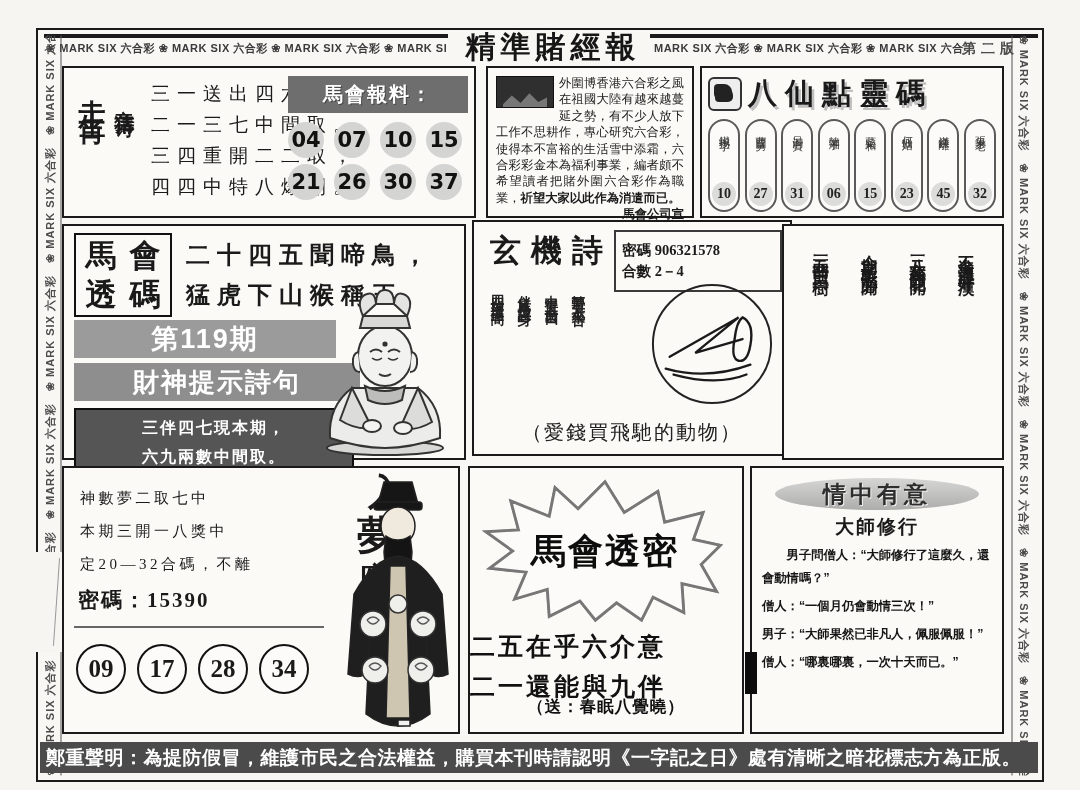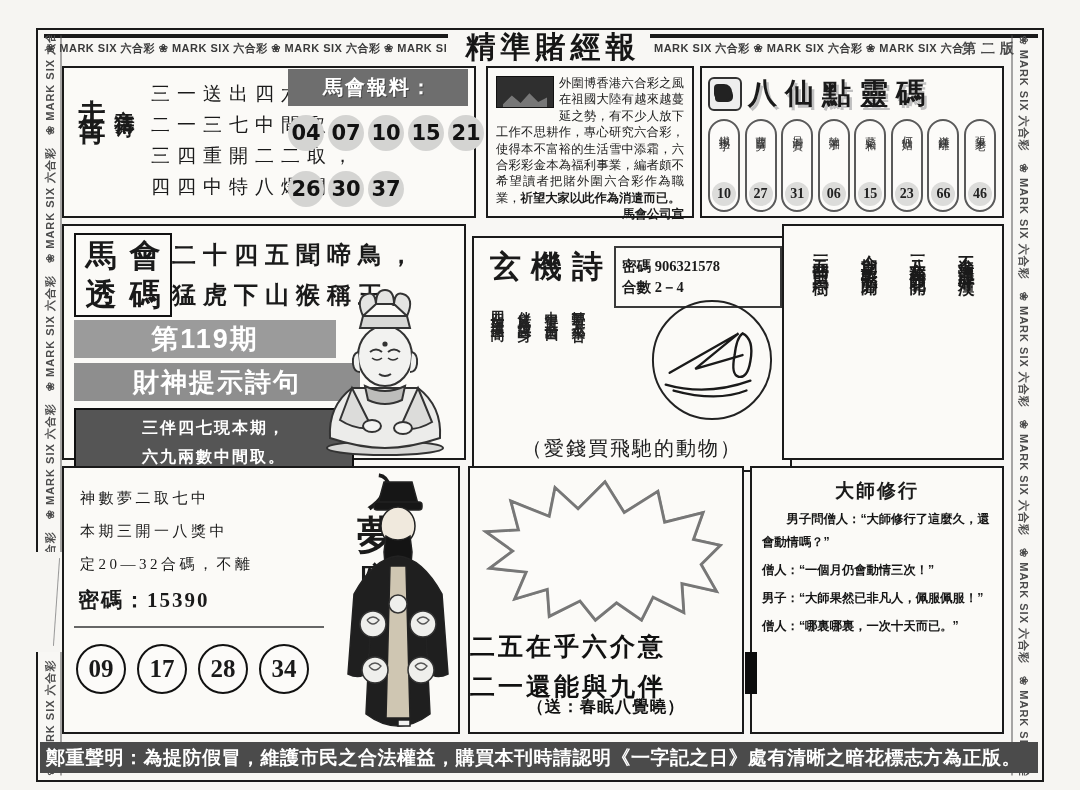--- a/index.html
+++ b/index.html
@@ -31,24 +31,24 @@
   
   .box{position:absolute;border:2.5px solid #1a1a1a;background:#fbfaf7;box-sizing:border-box;}
 
   
   .boxA{left:62px;top:66px;width:414px;height:152px;display:flex;}
   .zlabels{display:flex;padding:10px 4px 10px 10px;}
   .vert{writing-mode:vertical-rl;}
   .zmain{font-size:27px;font-weight:bold;letter-spacing:6px;}
   .zsub{font-size:20px;font-weight:bold;margin-left:2px;padding-top:16px;letter-spacing:4px;}
   .zpoem{padding:10px 0 0 8px;font-size:19px;letter-spacing:7px;line-height:31px;white-space:nowrap;}
-  .tipwrap{position:absolute;right:6px;top:1px;width:180px;}
+  .tipwrap{position:absolute;right:6px;top:8px;width:180px;}
   .tiphead{background:#6e6e6e;color:#fff;font-family:"Liberation Sans",sans-serif;font-weight:bold;
            font-size:20px;letter-spacing:2px;text-align:center;padding:5px 0;text-shadow:1px 1px 0 #444;}
-  .tipnums{display:grid;grid-template-columns:repeat(5,1fr);gap:20px 4px;margin-top:9px;}
+  .tipnums{display:grid;grid-template-columns:repeat(4,1fr);gap:6px 4px;margin-top:9px;}
   .ballnum{width:36px;height:36px;border-radius:50%;background:#d4d4d2;display:flex;align-items:center;justify-content:center;
            font-family:"DejaVu Sans",sans-serif;font-weight:bold;font-size:21px;color:#111;}
 
   
   .boxB{left:486px;top:66px;width:208px;height:152px;padding:7px 8px;font-size:12.3px;line-height:16.4px;text-align:justify;}
   .ed-img{float:left;width:56px;height:30px;background:#2f2f2f;border:1px solid #111;margin:1px 5px 2px 0;position:relative;overflow:hidden;}
   .ed-img:after{content:"";position:absolute;left:6px;top:14px;width:44px;height:22px;background:#777;
                 clip-path:polygon(0 60%,20% 20%,40% 55%,60% 10%,80% 50%,100% 30%,100% 100%,0 100%);}
   .ed-sig{float:right;font-weight:bold;}
   .ed-em{font-weight:bold;}
@@ -65,30 +65,30 @@
         justify-content:space-between;padding:6px 0 4px;box-sizing:border-box;background:#fcfbf9;}
   .pill .pname{font-size:11px;letter-spacing:2px;color:#333;}
   .pill .pnum{width:24px;height:24px;border-radius:50%;background:#dcdcda;display:flex;align-items:center;justify-content:center;
               font-size:14px;font-weight:bold;color:#222;}
 
   
   .boxD{left:62px;top:224px;width:404px;height:236px;padding:8px 10px;}
   .d-top{display:flex;align-items:center;height:82px;}
   .touma-sq{border:2.5px solid #111;width:88px;height:78px;display:grid;grid-template-columns:1fr 1fr;place-items:center;
             font-size:31px;font-weight:bold;line-height:36px;padding:1px 3px;box-sizing:content-box;}
-  .d-poem{font-size:24px;font-weight:bold;letter-spacing:7px;line-height:40px;white-space:nowrap;}
+  .d-poem{margin-left:14px;font-size:24px;font-weight:bold;letter-spacing:7px;line-height:40px;white-space:nowrap;}
   .band{color:#fff;font-family:"Liberation Sans",sans-serif;font-weight:bold;text-align:center;}
   .band1{width:262px;height:38px;line-height:38px;background:#9b9b9b;font-size:27px;letter-spacing:2px;margin-top:4px;}
   .band2{width:286px;height:38px;line-height:38px;background:#8e8e8e;font-size:26px;letter-spacing:2px;margin-top:5px;}
   .darkpoem{width:276px;background:#555;border:2.5px solid #0f0f0f;color:#fff;font-family:"Liberation Sans",sans-serif;
             font-weight:bold;font-size:16px;letter-spacing:2px;line-height:29px;text-align:center;margin-top:7px;padding:3px 0;}
   .buddha{position:absolute;right:4px;bottom:2px;}
 
   
-  .boxE{left:472px;top:236px;width:320px;height:236px;}
+  .boxE{left:472px;top:220px;width:320px;height:236px;}
   .xj-title{position:absolute;left:16px;top:8px;font-size:31px;font-weight:bold;letter-spacing:10px;}
   .xj-pass{position:absolute;right:8px;top:8px;width:152px;border:2px solid #3a3a3a;padding:8px 6px;
            font-size:14.5px;font-weight:bold;line-height:21px;white-space:nowrap;}
   .xj-cols{position:absolute;left:14px;top:62px;height:132px;display:flex;flex-direction:row-reverse;gap:9px;
            font-size:13.5px;letter-spacing:3px;font-weight:bold;color:#222;}
   .xj-circle{position:absolute;right:14px;top:58px;}
   .xj-hint{position:absolute;left:0;bottom:8px;width:100%;text-align:center;font-size:20px;letter-spacing:2px;color:#222;}
 
   
   .boxF{left:782px;top:224px;width:222px;height:236px;}
@@ -214,25 +214,25 @@
       <div class="pill">
           <span class="vert pname">藍采和</span>
           <span class="pnum">15</span>
         </div>
       <div class="pill">
           <span class="vert pname">何仙姑</span>
           <span class="pnum">23</span>
         </div>
       <div class="pill">
           <span class="vert pname">漢鍾離</span>
-          <span class="pnum">66</span>
+          <span class="pnum">45</span>
         </div>
       <div class="pill">
           <span class="vert pname">張果老</span>
-          <span class="pnum">46</span>
+          <span class="pnum">32</span>
         </div>
     </div>
   </div>
 
   <div class="box boxD">
     <div class="d-top">
       <div class="touma-sq">
         <span>馬</span>
           <span>會</span>
         <span>透</span>
@@ -354,29 +354,33 @@
       </svg>
     </div>
   </div>
 
   <div class="box boxH">
     <div class="burst">
       <svg width="254" height="150" viewBox="0 0 260 156">
         <polygon points="136,12 156,44 191,22 198,54 238,44 228,72 256,78 236,98 252,126 216,118 218,148 186,132 174,156 148,138 126,156 110,136 78,152 76,124 42,134 54,106 16,102 40,84 12,64 46,62 38,32 78,48 84,18 108,40" fill="none" stroke="#9a9a9a" stroke-width="2.5" transform="translate(-6,-6)"></polygon>
         <polygon points="130,6 150,38 185,16 192,48 232,38 222,66 250,72 230,92 246,120 210,112 212,142 180,126 168,150 142,132 120,150 104,130 72,146 70,118 36,128 48,100 10,96 34,78 6,58 40,56 32,26 72,42 78,12 102,34" fill="#fcfbf9" stroke="#777" stroke-width="3"></polygon>
       </svg>
+      <div class="burst-label">馬會透密</div>
     </div>
     <div class="h-lines">
       <div>二五在乎六介意</div>
       <div>二一還能與九伴</div>
     </div>
     <div class="h-gift">（送：春眠八覺曉）</div>
   </div>
 
   <div class="box boxI">
+    <div class="ellipse-title">
+      <span>情中有意</span>
+    </div>
     <div class="joke-sub">大師修行</div>
     <p class="joke-p first">男子問僧人：“大師修行了這麼久，還會動情嗎？”</p>
     <p class="joke-p">僧人：“一個月仍會動情三次！”</p>
     <p class="joke-p">男子：“大師果然已非凡人，佩服佩服！”</p>
     <p class="joke-p">僧人：“哪裏哪裏，一次十天而已。”</p>
   </div>
 
   <div class="footer">鄭重聲明：為提防假冒，維護市民之合法權益，購買本刊時請認明《一字記之日》處有清晰之暗花標志方為正版。</div>
 </div>
 

